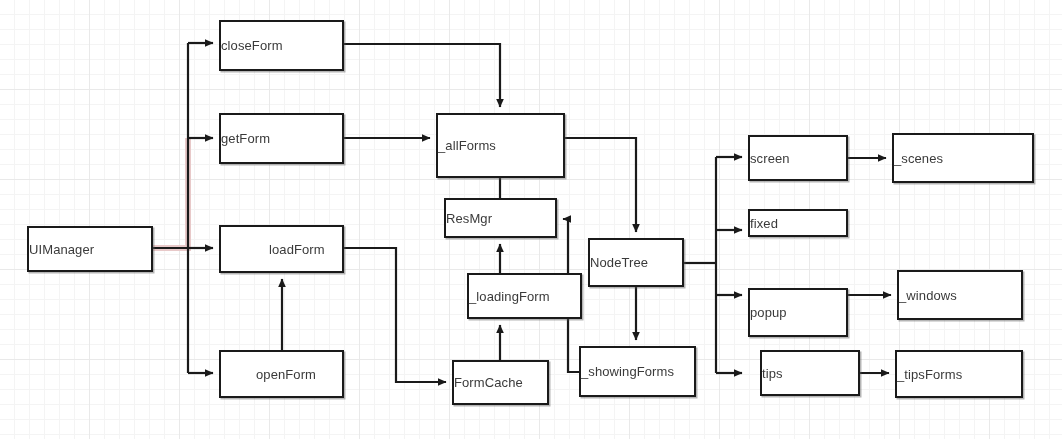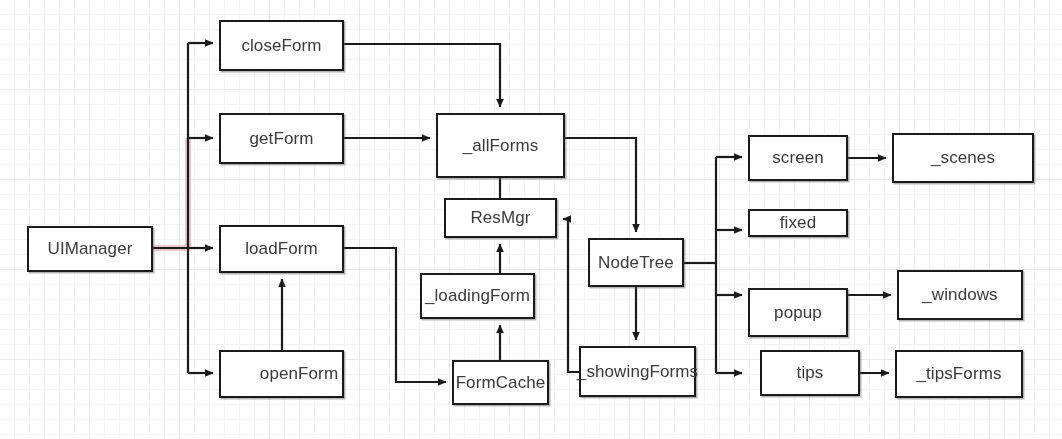--- a/index.html
+++ b/index.html
@@ -37,23 +37,23 @@
     height: 439px;
     pointer-events: none;
   }
   .node {
     position: absolute;
     box-sizing: border-box;
     background: #ffffff;
     border: 2px solid #1a1a1a;
     display: flex;
     align-items: center;
-    justify-content: center;
+    justify-content: flex-start;
     color: #3a3a3a;
-    font-size: 17px;
+    font-size: 13px;
     font-family: "Liberation Sans", sans-serif;
     letter-spacing: 0.1px;
     box-shadow: 1.5px 1.5px 0 rgba(90,90,90,0.45);
     white-space: nowrap;
   }
 </style>
 </head>
 <body>
 
 <div id="canvas">
@@ -118,33 +118,33 @@
 
   <div class="node" style="left:27px;top:226px;width:126px;height:46px;">
     <span>UIManager</span>
   </div>
   <div class="node" style="left:219px;top:20px;width:125px;height:51px;">
     <span>closeForm</span>
   </div>
   <div class="node" style="left:219px;top:113px;width:125px;height:51px;">
     <span>getForm</span>
   </div>
-  <div class="node" style="left:219px;top:225px;width:125px;height:48px;">
+  <div class="node" style="left:219px;top:225px;width:125px;height:48px;padding-left:48px;">
     <span>loadForm</span>
   </div>
   <div class="node" style="left:219px;top:350px;width:125px;height:48px;padding-left:35px;">
     <span>openForm</span>
   </div>
   <div class="node" style="left:436px;top:113px;width:129px;height:65px;">
     <span>_allForms</span>
   </div>
   <div class="node" style="left:444px;top:198px;width:113px;height:40px;">
     <span>ResMgr</span>
   </div>
-  <div class="node" style="left:420px;top:273px;width:115px;height:46px;">
+  <div class="node" style="left:467px;top:273px;width:115px;height:46px;">
     <span>_loadingForm</span>
   </div>
   <div class="node" style="left:452px;top:360px;width:97px;height:45px;">
     <span>FormCache</span>
   </div>
   <div class="node" style="left:588px;top:238px;width:96px;height:49px;">
     <span>NodeTree</span>
   </div>
   <div class="node" style="left:579px;top:346px;width:117px;height:51px;">
     <span>_showingForms</span>

